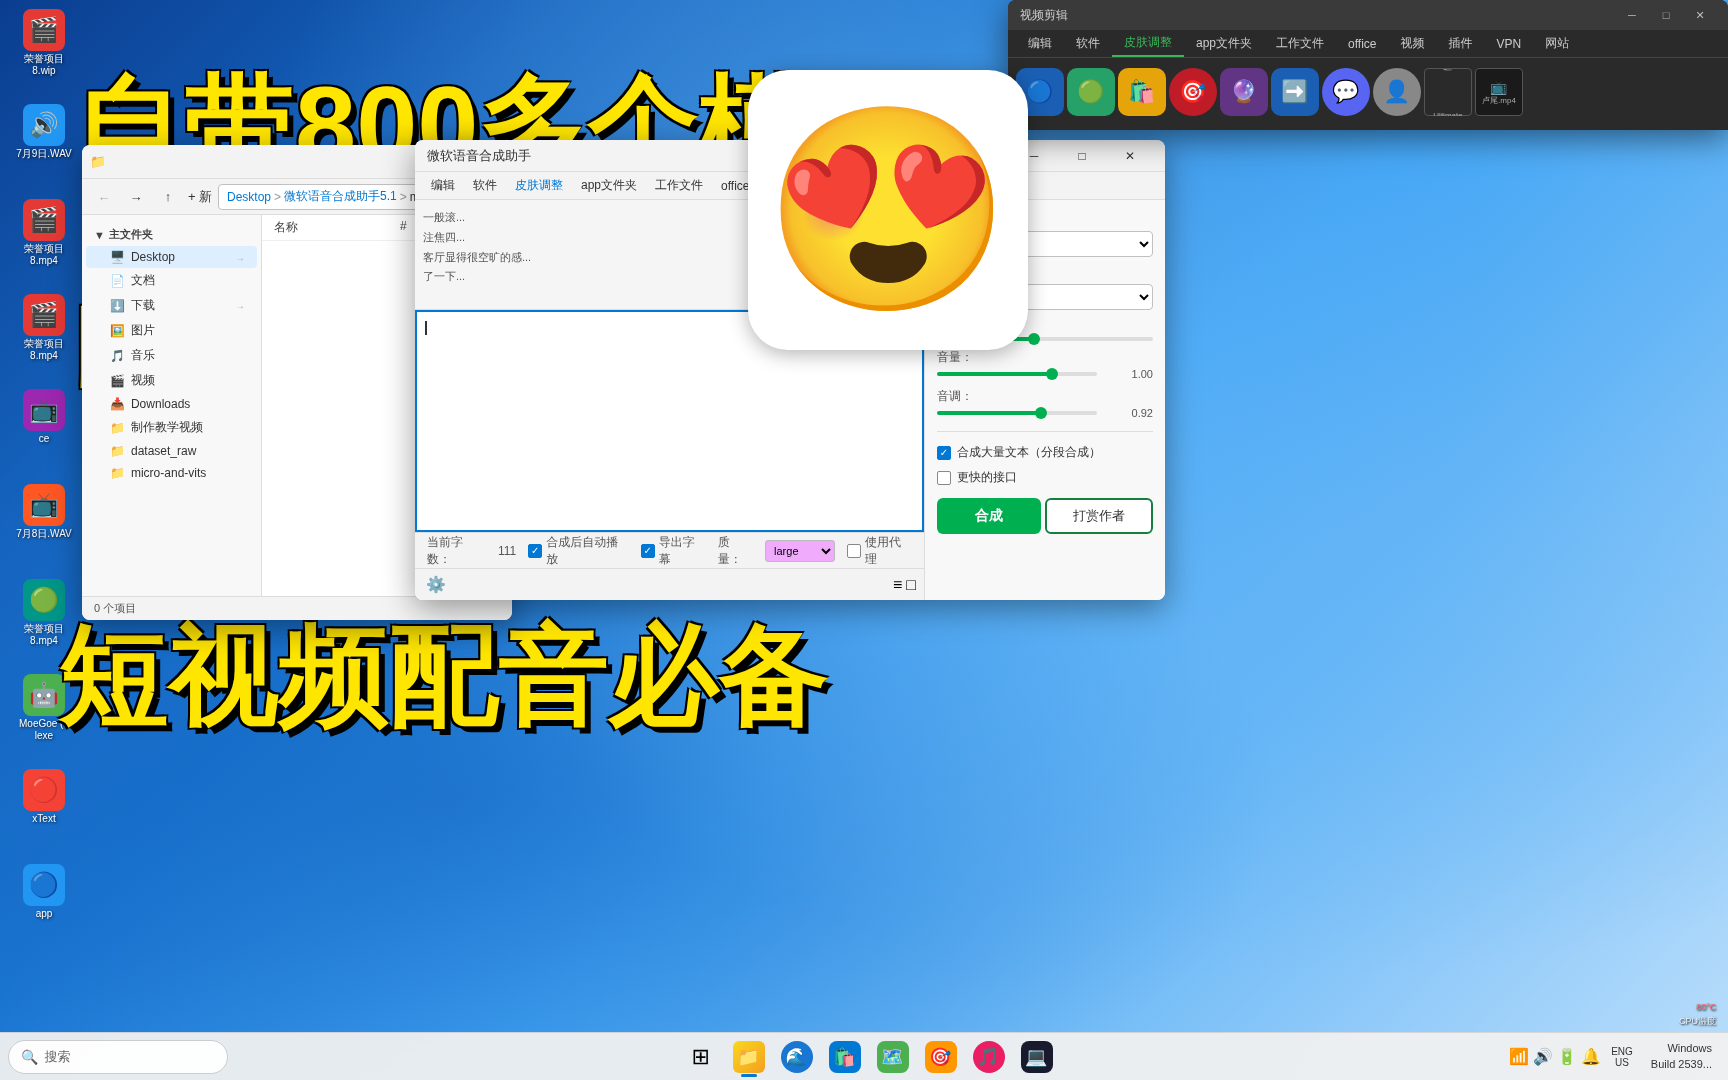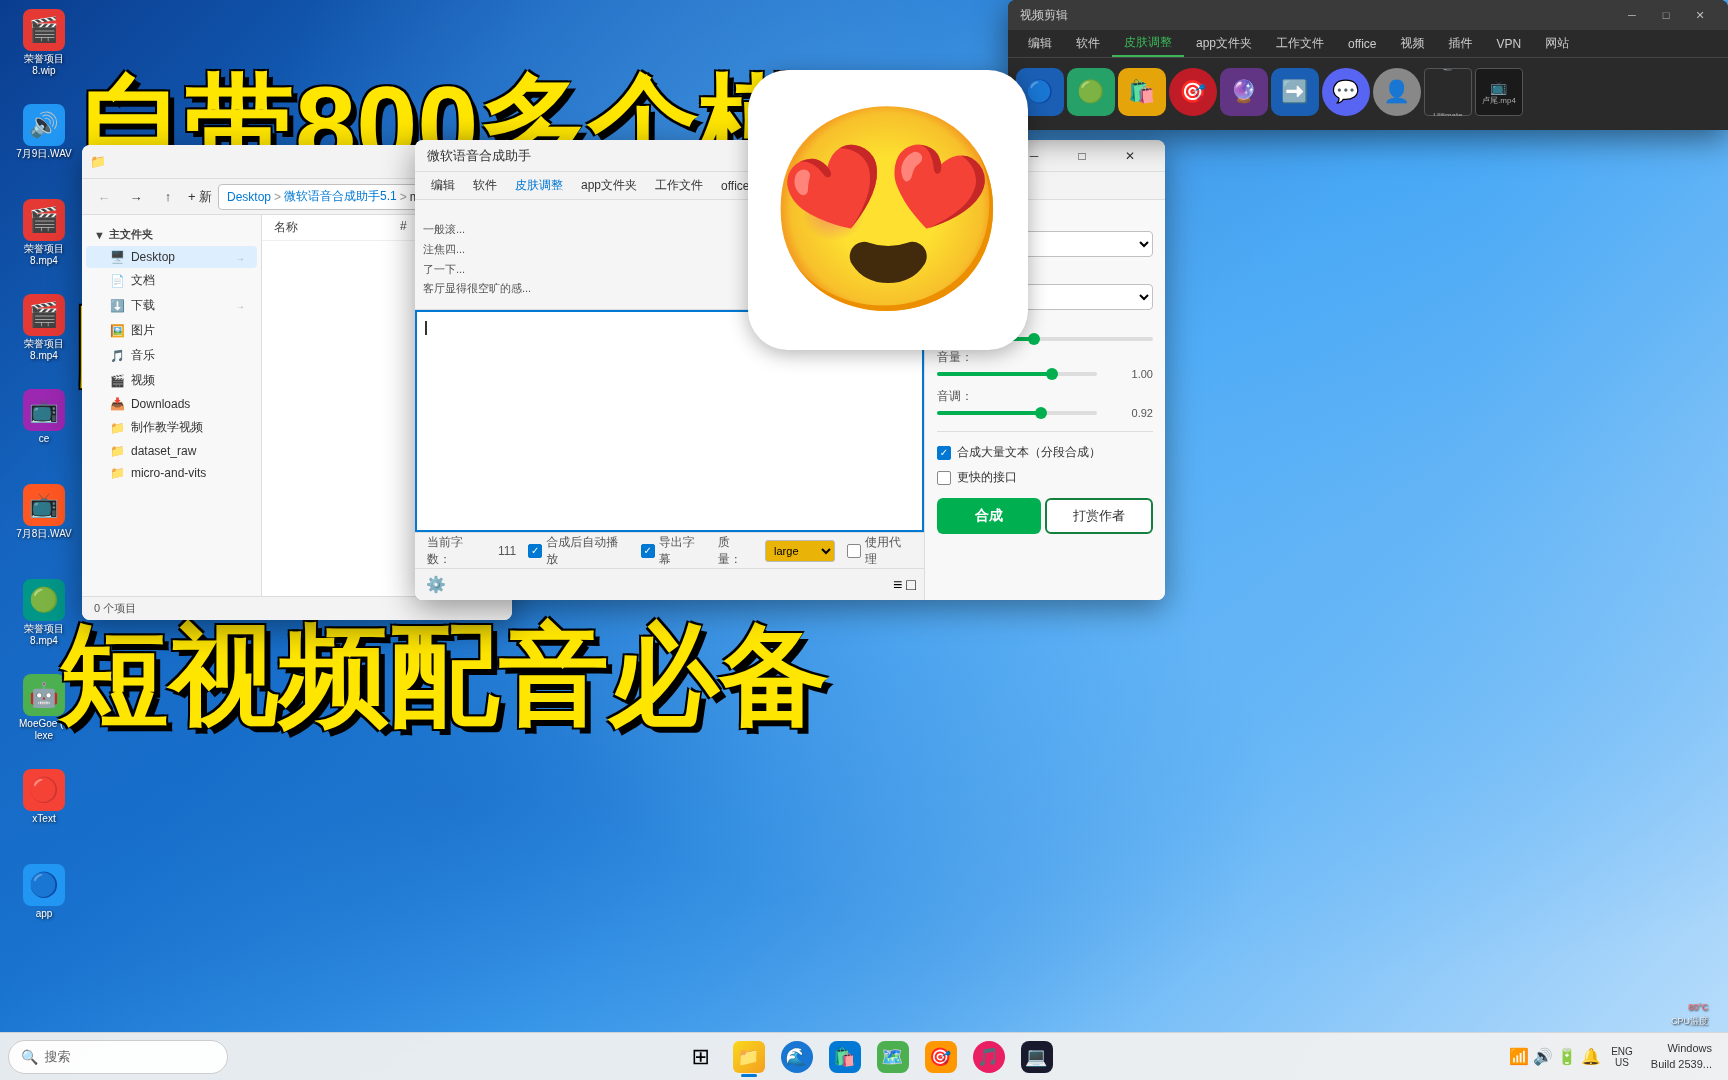--- a/index.html
+++ b/index.html
@@ -636,21 +636,21 @@
 
     
     ::-webkit-scrollbar { width: 6px; height: 6px; }
     ::-webkit-scrollbar-track { background: #f0f0f0; }
     ::-webkit-scrollbar-thumb { background: #bbb; border-radius: 3px; }
 
     .quality-select {
       height: 22px;
       border: 1px solid #bbb;
       border-radius: 3px;
-      background: #eab308;
+      background: #f0abfc;
       font-size: 11px;
       padding: 0 4px;
       cursor: pointer;
     }
 
     .cursor-blink {
       display: inline-block;
       width: 2px;
       height: 14px;
       background: #333;
@@ -874,24 +874,24 @@
       <div class="tts-menu-item">office</div>
       <div class="tts-menu-item">视频</div>
       <div class="tts-menu-item">插件</div>
       <div class="tts-menu-item">VPN</div>
       <div class="tts-menu-item">网站</div>
     </div>
     <div class="tts-body">
       <div class="tts-left">
 
         <div style="flex:0 0 110px; background:#f5f5f5; border-bottom:1px solid #ddd; padding:8px; font-size:11px; color:#555; overflow:hidden; position:relative;">
-          <div style="line-height:1.8;margin-top:12px;">一般滚...</div>
+          <div style="line-height:1.8;">一般滚...</div>
           <div style="line-height:1.8;">注焦四...</div>
+          <div style="line-height:1.8;">客厅显得很空旷的感...</div>
           <div style="line-height:1.8;">了一下...</div>
-          <div style="line-height:1.8;">客厅显得很空旷的感...</div>
           <div style="position:absolute; bottom:4px; right:8px; font-size:10px; color:#aaa;">
             <span>其它</span>
             &nbsp;
             <span>目录</span>
             &nbsp;
             <span>其它</span>
           </div>
         </div>
 
         <div style="flex:1; position:relative; background:white; border:2px solid #0078d4;">
@@ -997,21 +997,21 @@
           <button class="tts-btn-secondary">打赏作者</button>
         </div>
       </div>
     </div>
   </div>
 
   <div id="emoji-char">
     <div class="emoji-face">😍</div>
   </div>
 
-  <div style="position:absolute; right:8px; bottom:48px; display:flex; flex-direction:column; align-items:flex-end; padding:4px 12px; background:transparent; z-index:99;">
+  <div style="position:absolute; right:0; bottom:48px; display:flex; flex-direction:column; align-items:flex-end; padding:4px 12px; background:transparent; z-index:99;">
     <div style="font-size:9px; color:rgba(255,255,255,0.8); text-shadow:1px 1px 2px #000; line-height:1.5; text-align:right;">
       <span style="color:#ff6b6b;">80°C</span><br>
       <span>CPU温度</span>
     </div>
   </div>
 
   <div id="taskbar">
 
     <div class="taskbar-search">
       <span style="font-size:14px;">🔍</span>

